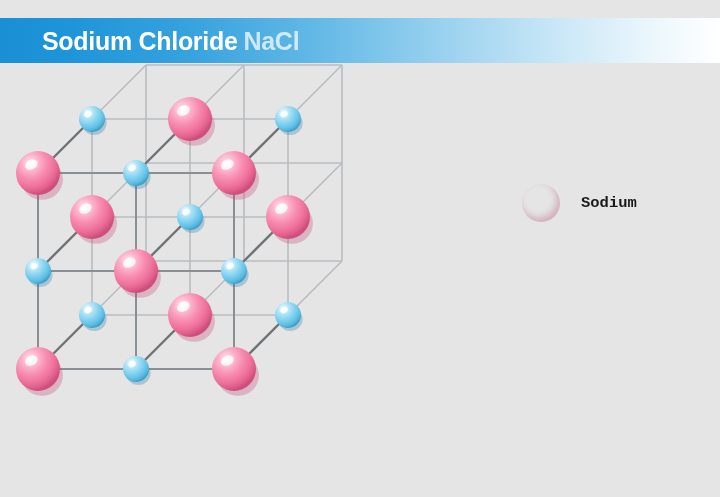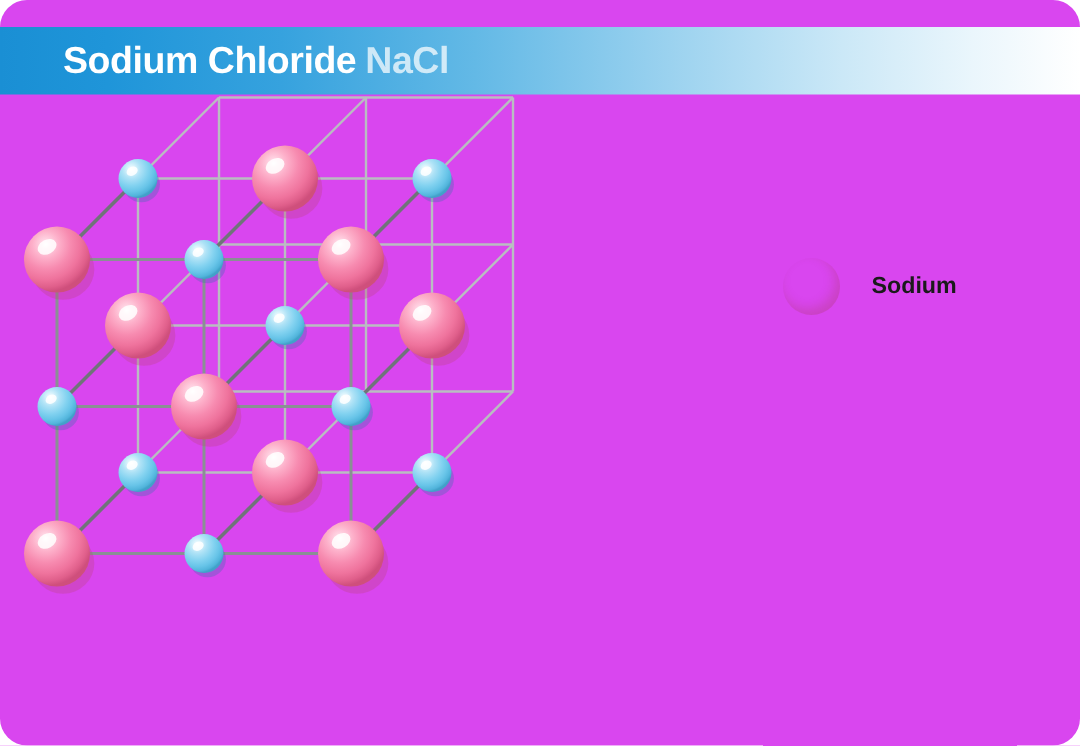--- a/index.html
+++ b/index.html
@@ -12,22 +12,21 @@
     height: 497px;
     font-family: "Liberation Sans", sans-serif;
     overflow: hidden;
     position: relative;
   }
 
   #stage {
     position: relative;
     width: 720px;
     height: 497px;
-    background: #d946ef;
-    border-radius: 18px;
+    background: #e5e5e5;
   }
 
   
   .banner {
     position: absolute;
     left: 0;
     top: 18px;
     width: 720px;
     height: 45px;
     background: linear-gradient(to right,
@@ -68,22 +67,23 @@
     height: 434px;
   }
   .lattice-svg {
     display: block;
   }
 
   
   .legend {
     position: absolute;
     left: 513px;
-    top: 160px;
+    top: 172px;
     width: 200px;
+    font-family: Liberation Mono, monospace;
   }
   .legend-row {
     display: flex;
     align-items: center;
     height: 62px;
   }
   .legend-swatch-box {
     width: 56px;
     display: flex;
     justify-content: center;

